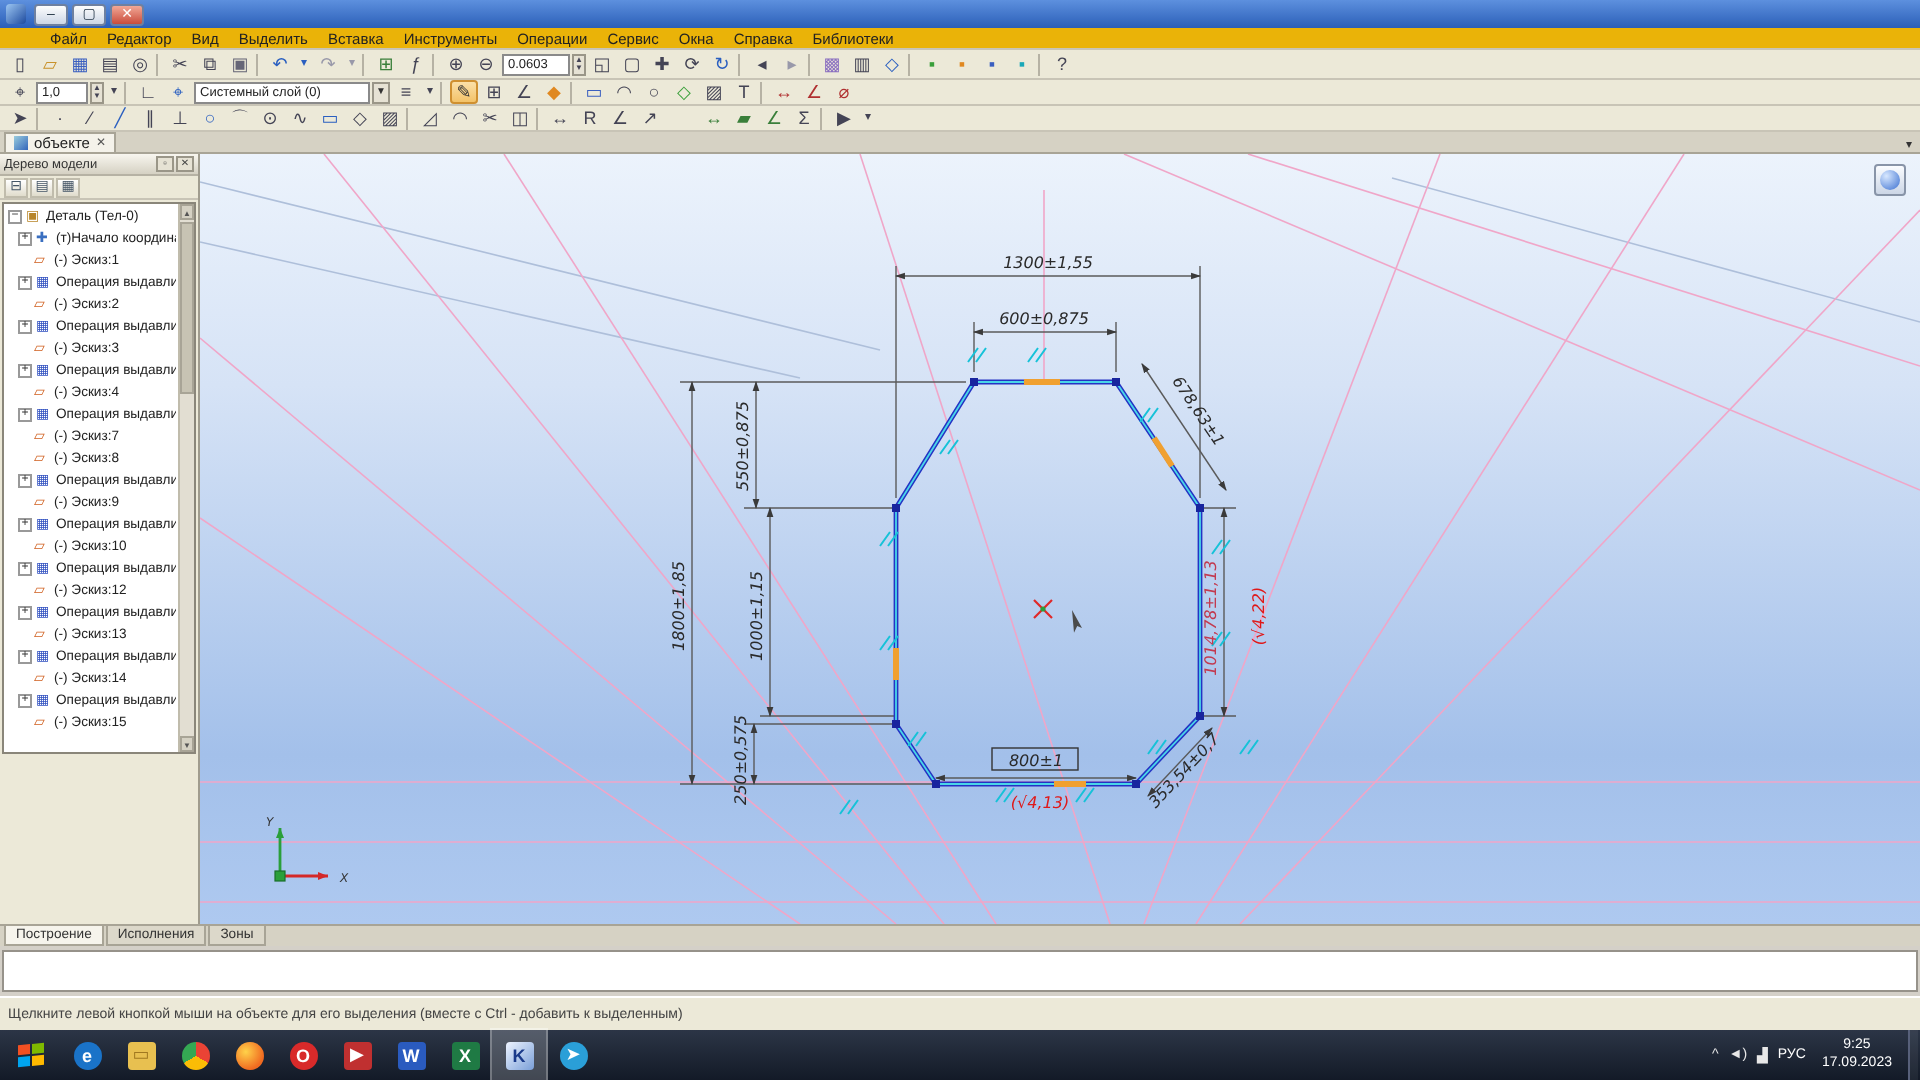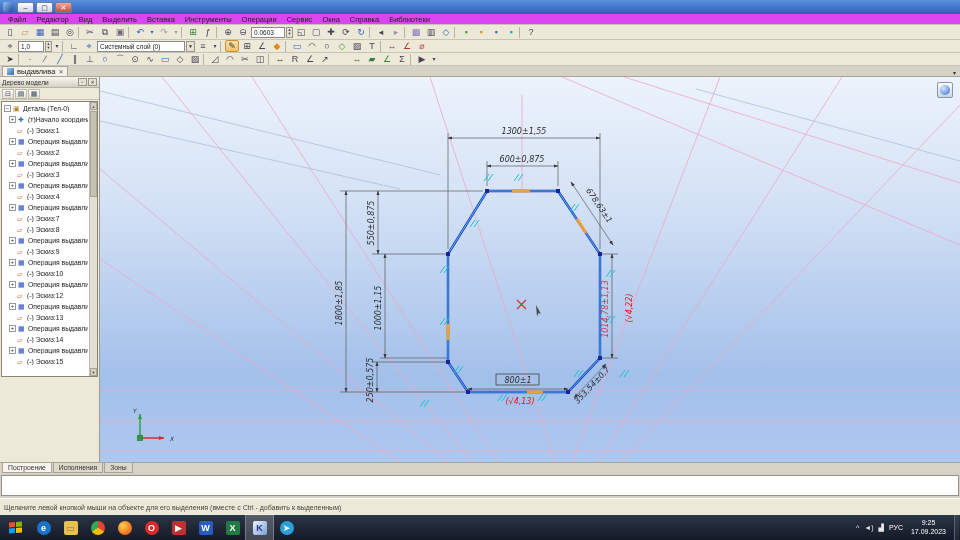--- a/index.html
+++ b/index.html
@@ -7,21 +7,21 @@
 .screen{width:960px;height:540px;position:relative;overflow:hidden;background:#d4d0c8;font-size:9px}
 .repeat{display:contents}
 
 .titlebar{height:14px;background:linear-gradient(#5d90de,#2b5fb8);display:flex;align-items:center;color:#fff;padding:0 3px;gap:4px}
 .t-icon{width:10px;height:10px;border-radius:2px;background:linear-gradient(135deg,#9cc6f2,#1d4a9e);flex:0 0 auto}
 .t-text{font-size:8.5px;flex:1;white-space:nowrap;overflow:hidden}
 .win-btns{display:flex;gap:2px}
 .win-btn{width:17px;height:11px;background:linear-gradient(#fdfdfd,#ccd6e6);border:1px solid #6e80a0;border-radius:2px;font-size:7px;line-height:9px;text-align:center;color:#234;padding:0}
 .win-btn.close{background:linear-gradient(#f2a896,#c94c3c);color:#fff}
 
-.menubar{height:11px;background:#d946ef;display:flex;align-items:center;padding-left:3px;border-bottom:1px solid #c8c4b6}
+.menubar{height:11px;background:#eab308;display:flex;align-items:center;padding-left:20px;border-bottom:1px solid #c8c4b6}
 .menu-item{font-size:7.5px;padding:0 5px;color:#222;white-space:nowrap}
 .toolbar{display:flex;align-items:center;background:#ece9d8;border-bottom:1px solid #c8c4b6;padding-left:3px;gap:1px}
 .tb1{height:15px}.tb2{height:13px}.tb3{height:13px}
 .tb-btn{width:14px;height:12px;display:flex;align-items:center;justify-content:center;border:0;background:transparent;padding:0}
 .tb-btn .glyph{font-size:9px;line-height:12px;color:#445}
 .tb-btn.narrow{width:8px}.tb-btn.narrow .glyph{font-size:6px}
 .tb-btn.sep{width:4px;height:11px;border-left:1px solid #b6b2a4;pointer-events:none}
 .tb-btn.hl{background:linear-gradient(#fbe0a8,#f3c268);border:1px solid #cf9030;border-radius:2px}
 .tb-field{height:11px;background:#fff;border:1px solid #8a8a8a;font-size:6.5px;display:flex;align-items:center;padding:0 2px;color:#222;white-space:nowrap}
 .spinner{display:flex;flex-direction:column;justify-content:center;font-size:4px;line-height:4px;color:#445;width:7px;height:11px;background:#e6e2d4;border:1px solid #9a9688;text-align:center}
@@ -302,21 +302,21 @@
         </button><button class="tb-btn sep"></button><button class="tb-btn">
           <span class="glyph" style="color: rgb(68, 68, 85);">▶</span>
         </button><button class="tb-btn narrow">
           <span class="glyph" style="color: rgb(68, 68, 85);">▾</span>
         </button></div>
   </div>
 
   <div class="tabbar">
     <div class="doc-tab">
       <span class="d-icon"></span>
-      <span>выдавлива</span>
+      <span>объекте</span>
       <span class="d-close">✕</span>
     </div>
     <button class="tab-overflow">▾</button>
   </div>
 
   <div class="main">
 
     <div class="tree-panel">
       <div class="tree-header">
         <span class="title">Дерево модели</span>

